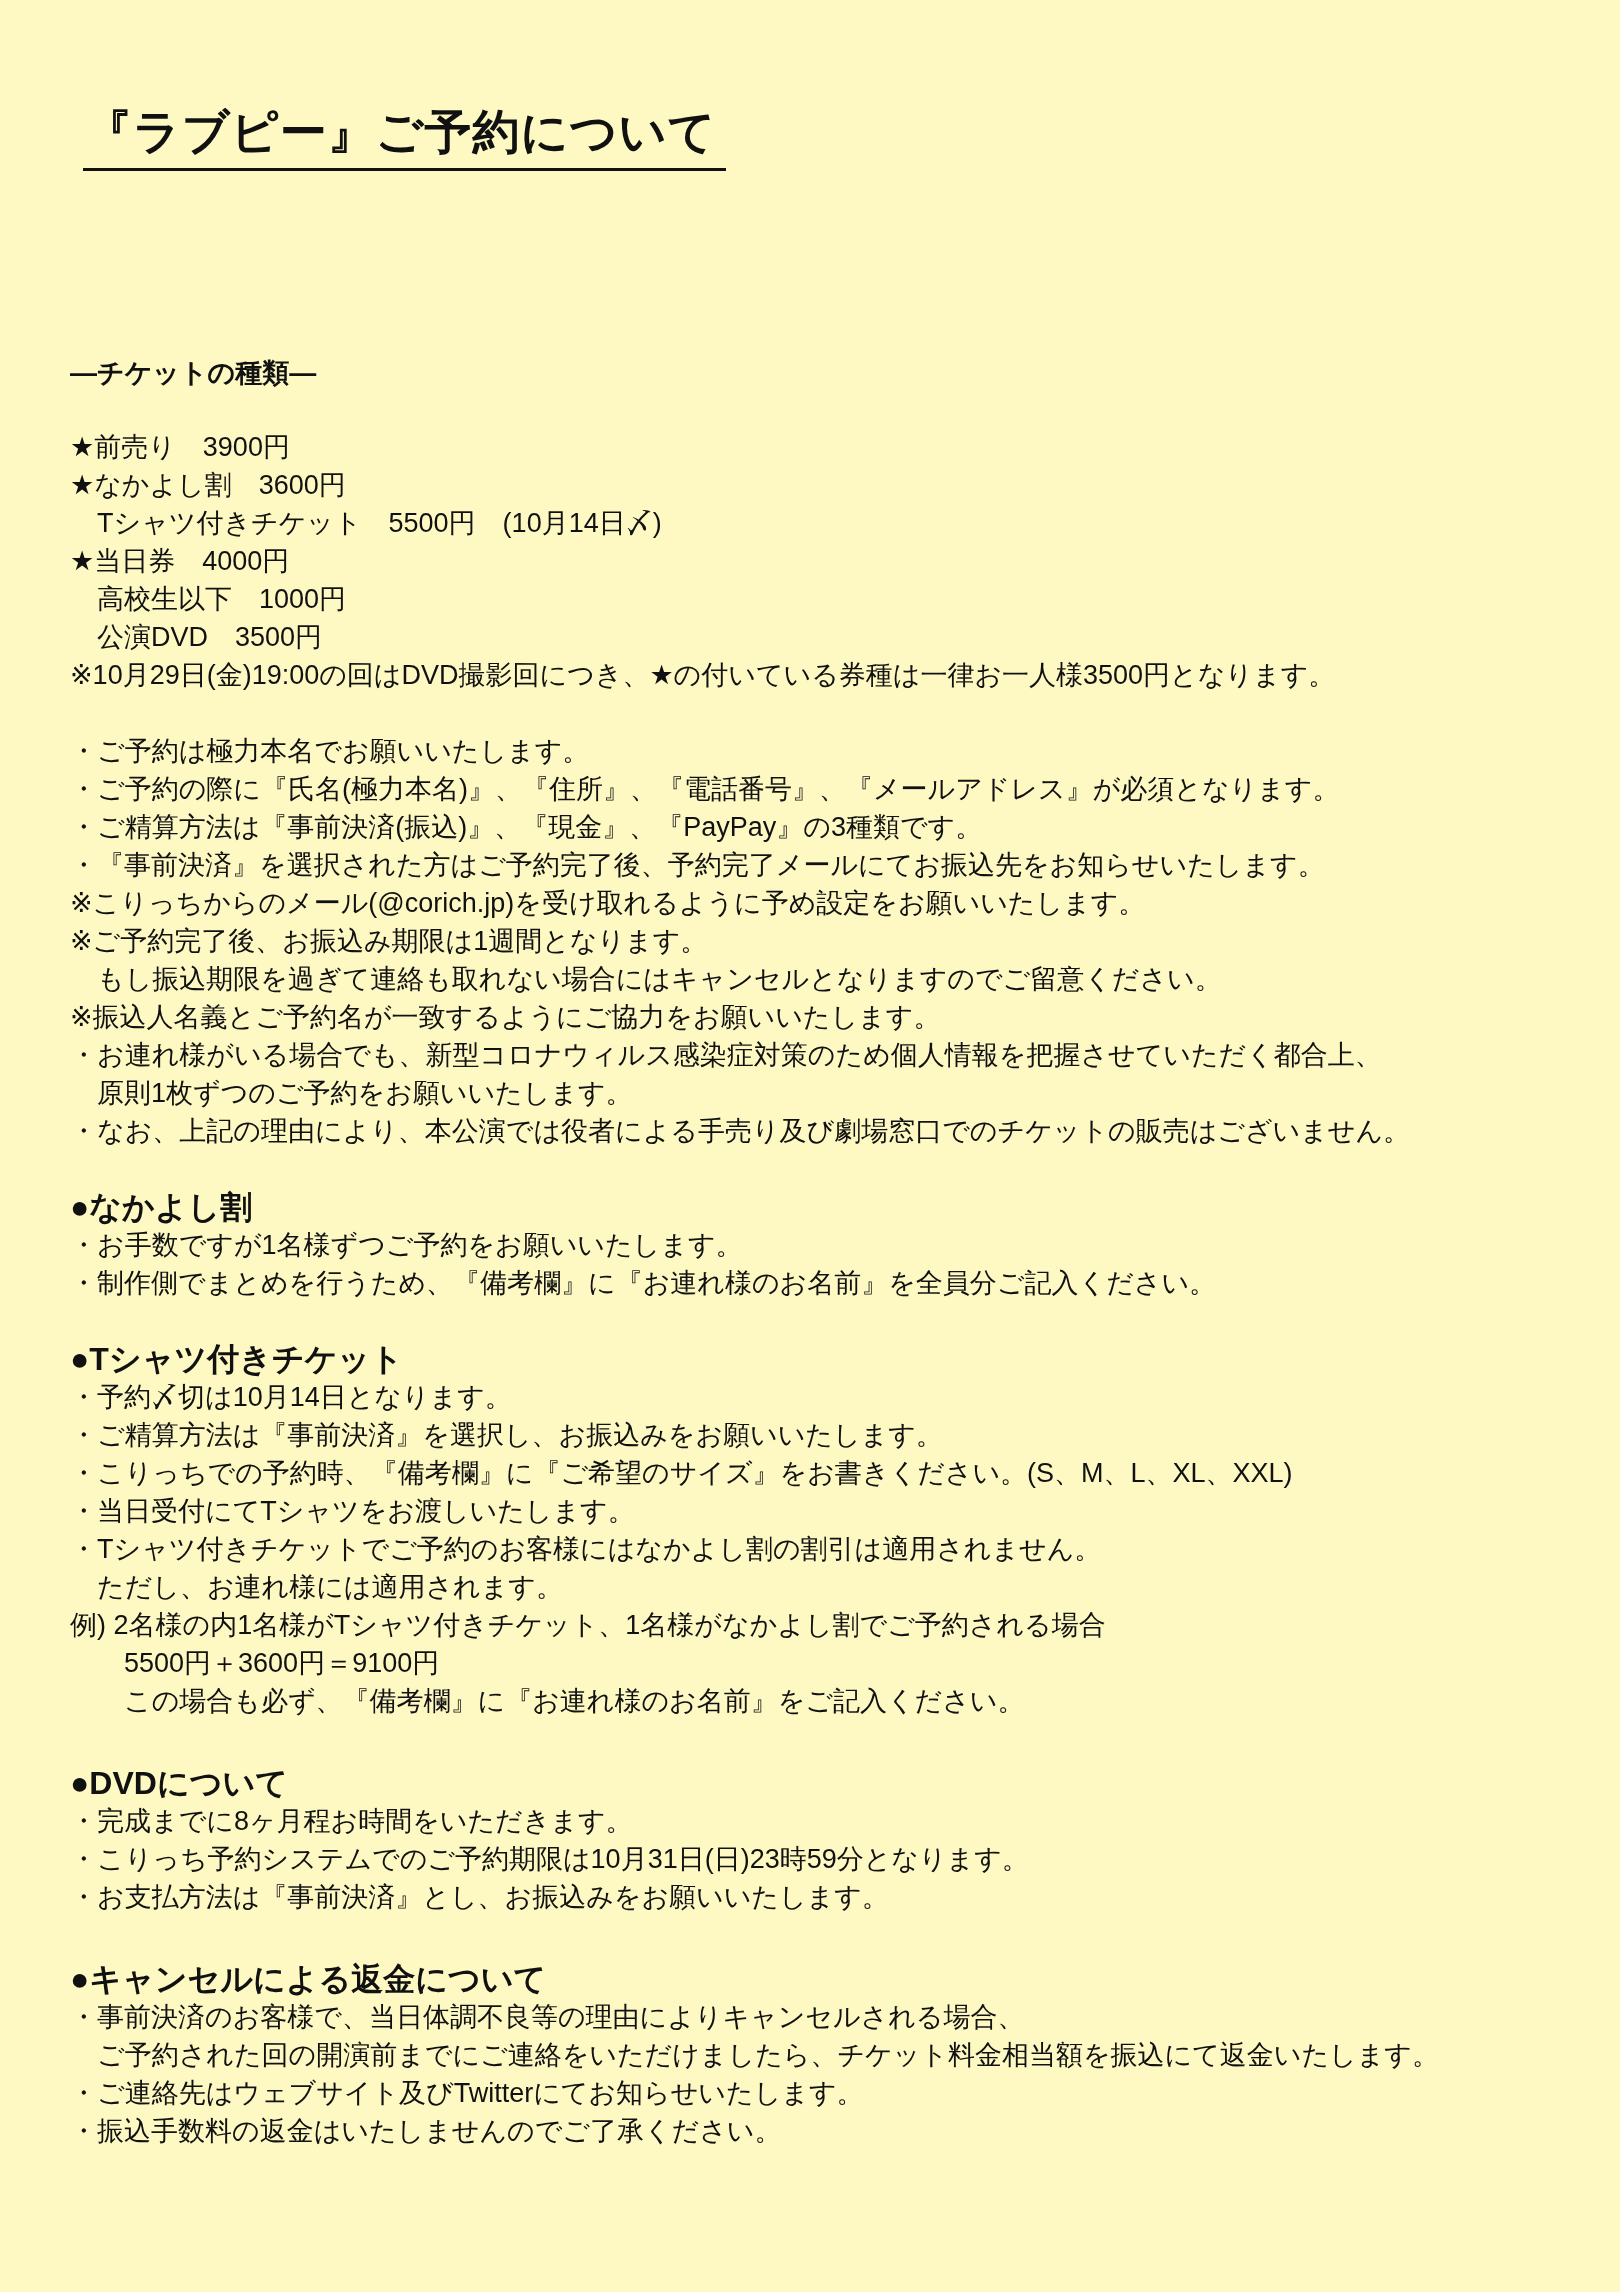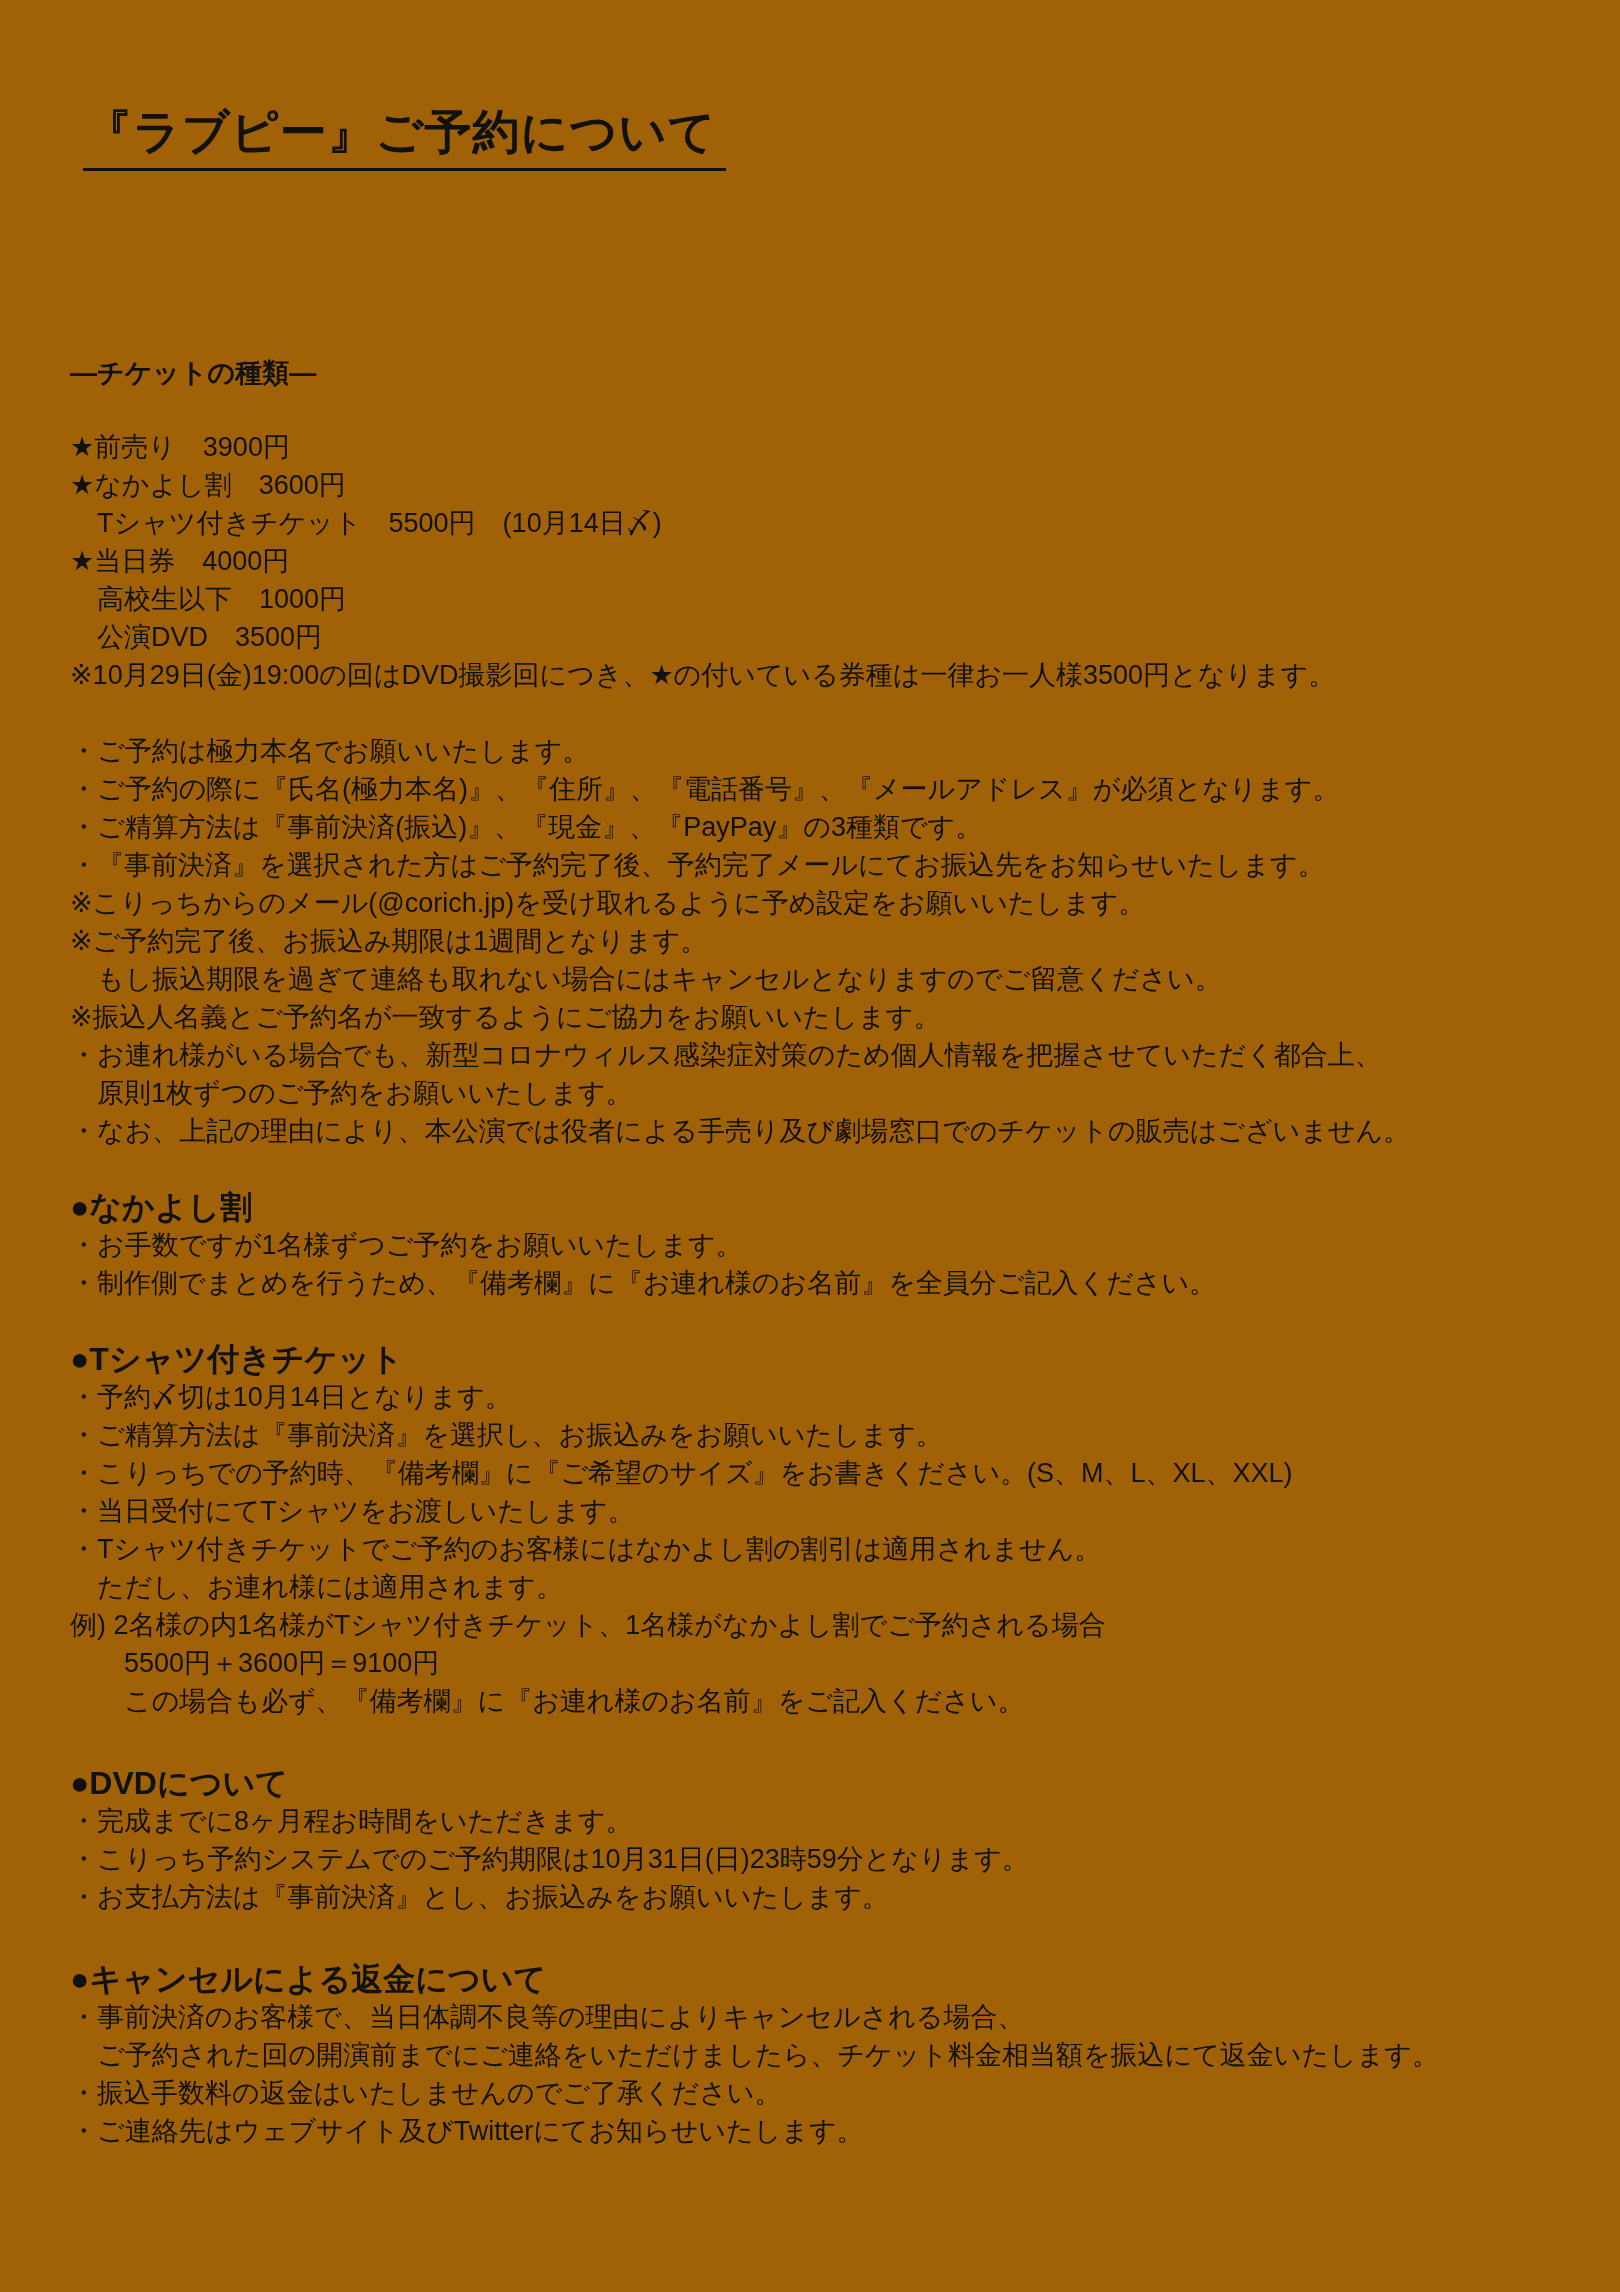--- a/index.html
+++ b/index.html
@@ -12,21 +12,21 @@
     height: 2293px;
     overflow: hidden;
     font-family: "Liberation Sans", "DejaVu Sans", sans-serif;
     color: #111111;
   }
   .page {
     box-sizing: border-box;
     width: 1621px;
     height: 2293px;
     padding: 73px 38px 0 70px;
-    background: #a16207;
+    background: #fef9c3;
   }
   .doc-title {
     display: inline-block;
     margin-left: 13px;
     font-size: 47px;
     font-weight: 700;
     letter-spacing: 0.9px;
     line-height: 1.2;
     border-bottom: 3.8px solid #111111;
     padding: 0 9.4px 7.5px 1.9px;
@@ -117,18 +117,18 @@
     <div class="bullhead">●DVDについて</div>
     <div class="line">・完成までに8ヶ月程お時間をいただきます。</div>
     <div class="line">・こりっち予約システムでのご予約期限は10月31日(日)23時59分となります。</div>
     <div class="line">・お支払方法は『事前決済』とし、お振込みをお願いいたします。</div>
   </div>
 
   <div class="block gap45">
     <div class="bullhead">●キャンセルによる返金について</div>
     <div class="line">・事前決済のお客様で、当日体調不良等の理由によりキャンセルされる場合、</div>
     <div class="line">　ご予約された回の開演前までにご連絡をいただけましたら、チケット料金相当額を振込にて返金いたします。</div>
+    <div class="line">・ご連絡先はウェブサイト及びTwitterにてお知らせいたします。</div>
     <div class="line">・振込手数料の返金はいたしませんのでご了承ください。</div>
-    <div class="line">・ご連絡先はウェブサイト及びTwitterにてお知らせいたします。</div>
   </div>
 
 </div>
 
 
 </body></html>

